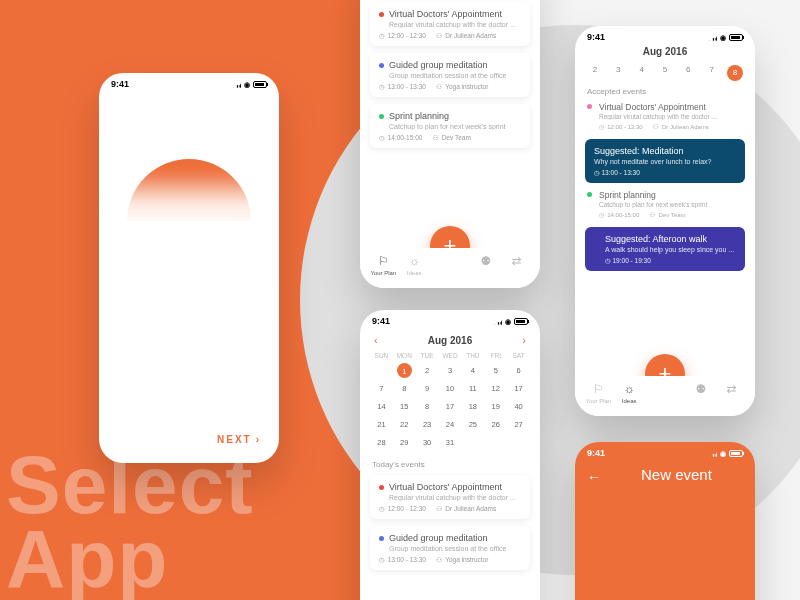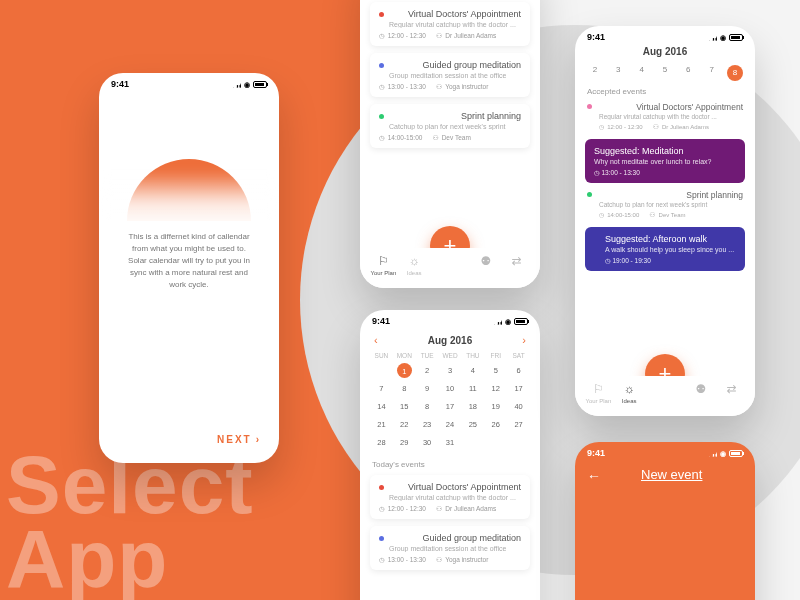--- a/index.html
+++ b/index.html
@@ -24,21 +24,21 @@
   #p1 { left: 99px; top: 73px; height: 390px; }
   .sun-wrap { height: 130px; position: relative; overflow: hidden; }
   .sun { position: absolute; left: 50%; bottom: 0; transform: translateX(-50%); width: 124px; height: 62px; border-radius: 62px 62px 0 0; background: #ee6e3a; }
   .mist { position: absolute; left: 0; right: 0; bottom: -30px; height: 80px; background: linear-gradient(to bottom, rgba(255,255,255,0), rgba(255,255,255,.85) 40%, #fff 70%); filter: blur(6px); }
   .welcome-title { text-align: center; font-size: 14px; letter-spacing: 5px; font-weight: 400; color: #333; margin-top: 54px; }
   .welcome-body { text-align: center; font-size: 8px; line-height: 1.5; color: #777; padding: 10px 26px 0; }
   .next { position: absolute; right: 18px; bottom: 18px; color: #ee6e3a; font-size: 10px; font-weight: 700; letter-spacing: 2px; display: flex; align-items: center; gap: 4px; padding-left: 40px; }
 
   
   .ev-card { margin: 0 10px 7px; background: #fff; border-radius: 6px; box-shadow: 0 2px 6px rgba(0,0,0,.08); padding: 7px 9px 6px; position: relative; }
-  .ev-title { font-size: 9px; color: #555; font-weight: 500; text-align: right; }
+  .ev-title { font-size: 9px; color: #555; font-weight: 500; }
   .ev-sub { font-size: 7px; color: #aaa; margin-top: 2px; white-space: nowrap; overflow: hidden; text-overflow: ellipsis; }
   .ev-meta { display: flex; gap: 10px; margin-top: 4px; font-size: 6.5px; color: #999; }
   .ev-meta span::before { margin-right: 3px; }
   .ev-time::before { content: "◷"; }
   .ev-who::before { content: "⚇"; font-size: 7px; }
   .dot { position: absolute; left: 9px; top: 10px; width: 5px; height: 5px; border-radius: 50%; }
   .ev-card.has-dot .ev-title, .ev-card.has-dot .ev-sub { padding-left: 10px; }
   .ev-card.has-dot .ev-meta { padding-left: 0; }
   .fab { position: absolute; left: 50%; transform: translateX(-50%); width: 40px; height: 40px; border-radius: 50%; background: #ee6e3a; color: #fff; display: flex; align-items: center; justify-content: center; font-size: 22px; font-weight: 300; box-shadow: 0 6px 14px rgba(238,110,58,.5); }
   .nav { position: absolute; bottom: 0; left: 0; right: 0; height: 40px; display: flex; justify-content: space-around; align-items: flex-start; padding: 6px 8px 0; background: #fff; }
@@ -61,37 +61,37 @@
   .day.mute { color: #ccc; }
   .day.sel { background: #ee6e3a; color: #fff; border-radius: 50%; width: 15px; height: 15px; line-height: 11px; margin: 0 auto; }
   .sec-title { font-size: 8px; color: #999; padding: 4px 12px 6px; }
 
   
   #p4 { left: 575px; top: 26px; height: 390px; }
   .wk { display: flex; justify-content: space-between; padding: 4px 12px 2px; }
   .wk .d { font-size: 8px; color: #888; width: 16px; text-align: center; }
   .wk .d.sel { background: #ee6e3a; color: #fff; border-radius: 50%; height: 16px; line-height: 16px; }
   .sugg { margin: 0 10px 7px; border-radius: 6px; padding: 7px 9px 6px; color: #fff; }
-  .sugg.orange { background: #701a75; }
+  .sugg.orange { background: #0c4a6e; }
   .sugg.purple { background: #4038a8; padding-left: 20px; }
   .sugg .t { font-size: 9px; font-weight: 500; }
   .sugg .s { font-size: 7px; opacity: .85; margin-top: 2px; }
   .sugg .m { font-size: 6.5px; margin-top: 4px; opacity: .9; }
   .sugg .m::before { content: "◷ "; }
   #p4 .fab { bottom: 22px; }
   .plain-ev { padding: 0 12px 8px; position: relative; }
   .plain-ev .dot { left: 12px; top: 2px; }
   .plain-ev .ev-title { padding-left: 12px; font-size: 8.5px; color: #666; }
   .plain-ev .ev-sub { padding-left: 12px; font-size: 6.5px; color: #aaa; margin-top: 1px; }
   .plain-ev .ev-meta { padding-left: 12px; margin-top: 3px; font-size: 6px; color: #aaa; gap: 10px; display: flex; }
 
   
   #p5 { left: 575px; top: 442px; height: 250px; background: #ee6e3a; }
   .ne-head { display: flex; align-items: center; gap: 40px; padding: 6px 12px 10px; color: #fff; }
-  .ne-head .t { font-size: 13px; font-weight: 500; text-decoration: underline; }
+  .ne-head .t { font-size: 15px; font-weight: 500; }
   .field { margin: 0 12px 8px; background: #fff; border-radius: 4px; padding: 9px 10px; font-size: 8.5px; color: #bbb; }
 </style>
 </head>
 <body>
 
 <div class="bg-orange"></div>
 <div class="bg-circle"></div>
 <div class="bg-text" style="white-space:pre">Select
 App</div>
 
@@ -101,21 +101,20 @@
     <span class="stat-icons">
         <span class="sig"></span>
         <span class="wifi"></span>
         <span class="bat"></span>
       </span>
   </div>
   <div class="sun-wrap">
     <div class="sun"></div>
       <div class="mist"></div>
   </div>
-  <div class="welcome-body">This is a differnet kind of callendar from what you might be used to. Solar calendar will try to put you in sync with a more natural rest and work cycle.</div>
   <div class="next">
     <span>NEXT</span>
     <span>›</span>
   </div>
 </div>
 
 <div class="phone" id="p2">
   <div style="height:44px"></div>
   <div id="p2-events">
       <div class="ev-card has-dot">

